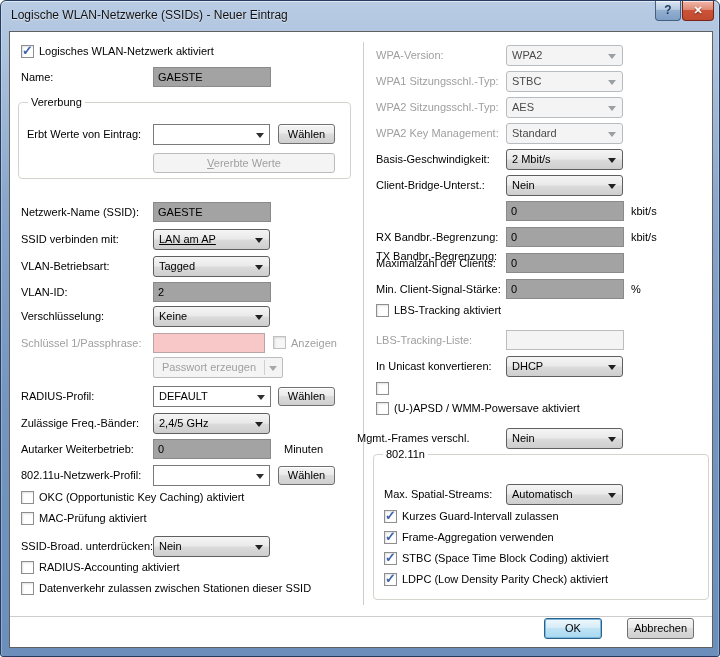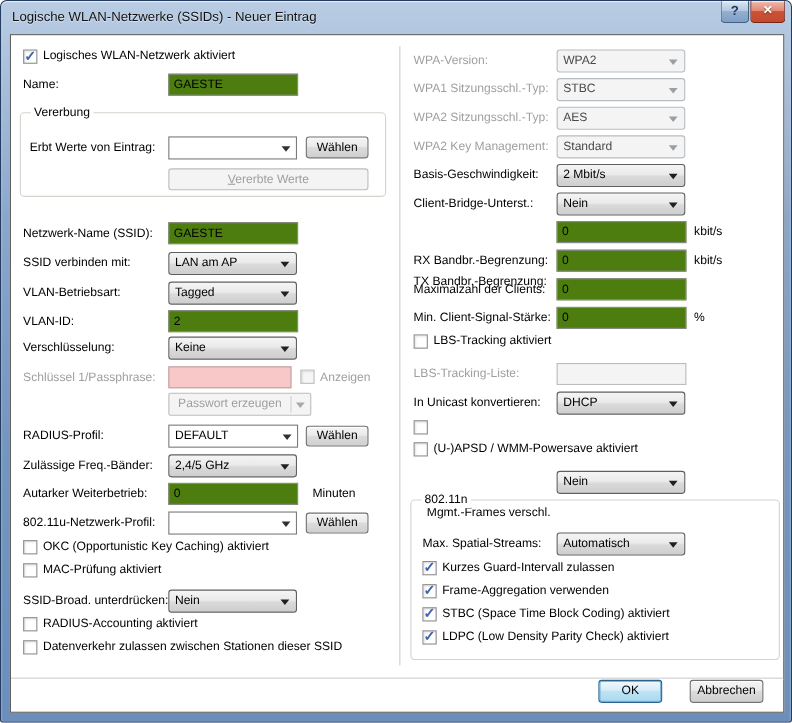--- a/index.html
+++ b/index.html
@@ -25,21 +25,21 @@
   .closebtn { left:681px; width:32px; background:linear-gradient(#f0b8ab,#e08a74 45%,#cc5236 50%,#c14a2e);
               border-color:#77251a; color:#fff; font-size:11px; text-shadow:0 1px 1px rgba(0,0,0,.5); }
 
   .client { position:absolute; left:8px; top:30px; width:704px; height:617px;
             background:#fff; border:1px solid #606060; }
 
   .lbl { position:absolute; height:20px; line-height:20px; white-space:nowrap; }
   .lbl.dis { color:#9f9f9f; }
   .unit { position:absolute; height:20px; line-height:20px; white-space:nowrap; }
 
-  input.txt { position:absolute; height:20px; border:1px solid #8a8a8a; background:#4d7c0f;
+  input.txt { position:absolute; height:20px; border:1px solid #8a8a8a; background:#a3a3a3;
         font-family:"Liberation Sans",sans-serif; font-size:11px; padding:0 4px; color:#000; }
   input.txt.dis { background:#f4f4f4; border-color:#bcbcbc; }
   input.txt.pink { background:#f8c7c7; border-color:#bba4a4; }
 
   .dd { position:absolute; height:21px; width:117px; border:1px solid #5f5f5f; border-radius:3px;
         background:linear-gradient(#f5f5f5,#eaeaea 45%,#dadada 55%,#cecece);
         line-height:19px; padding-left:5px; }
   .dd .arr { position:absolute; right:6px; top:8px; width:0; height:0;
         border-left:4px solid transparent; border-right:4px solid transparent; border-top:5px solid #202020; }
   .dd.dis { border-color:#b7bcc0; background:#f4f4f4; color:#4a4a4a; }
@@ -108,21 +108,21 @@
       <span></span>
       <span class="arr"></span>
     </div>
     <div class="btn" style="left:268px;top:92px;width:57px;height:20px;">Wählen</div>
     <div class="btn dis" style="left:143px;top:121px;width:182px;height:20px;">Vererbte Werte</div>
 
     <div class="lbl" style="left:11px;top:170px;">Netzwerk-Name (SSID):</div>
     <input class="txt" style="left: 143px; top: 170px; width: 118px;" value="GAESTE">
 
     <div class="lbl" style="left:11px;top:197px;">SSID verbinden mit:</div>
-    <div class="dd" style="left:143px;top:197px;">
+    <div class="dd" style="left:143px;top:197px;text-decoration:underline;">
       <span>LAN am AP</span>
       <span class="arr"></span>
     </div>
 
     <div class="lbl" style="left:11px;top:224px;">VLAN-Betriebsart:</div>
     <div class="dd" style="left:143px;top:224px;">
       <span>Tagged</span>
       <span class="arr"></span>
     </div>
 
@@ -252,21 +252,21 @@
     <div class="dd" style="left:496px;top:324px;">
       <span>DHCP</span>
       <span class="arr"></span>
     </div>
 
     <span class="chk" style="left:366px;top:350px;"></span>
 
     <span class="chk" style="left:366px;top:370px;"></span>
     <span class="cbl" style="left:384px;top:369px;">(U-)APSD / WMM-Powersave aktiviert</span>
 
-    <div class="lbl" style="left:378px;top:396px;margin-top:28px;">Mgmt.-Frames verschl.</div>
+    <div class="lbl" style="left:347px;top:396px;">Mgmt.-Frames verschl.</div>
     <div class="dd" style="left:496px;top:396px;">
       <span>Nein</span>
       <span class="arr"></span>
     </div>
 
     <div class="group" style="left:363px;top:422px;width:336px;height:146px;">
       <span class="gtitle">802.11n</span>
     </div>
 
     <div class="lbl" style="left:374px;top:452px;">Max. Spatial-Streams:</div>

